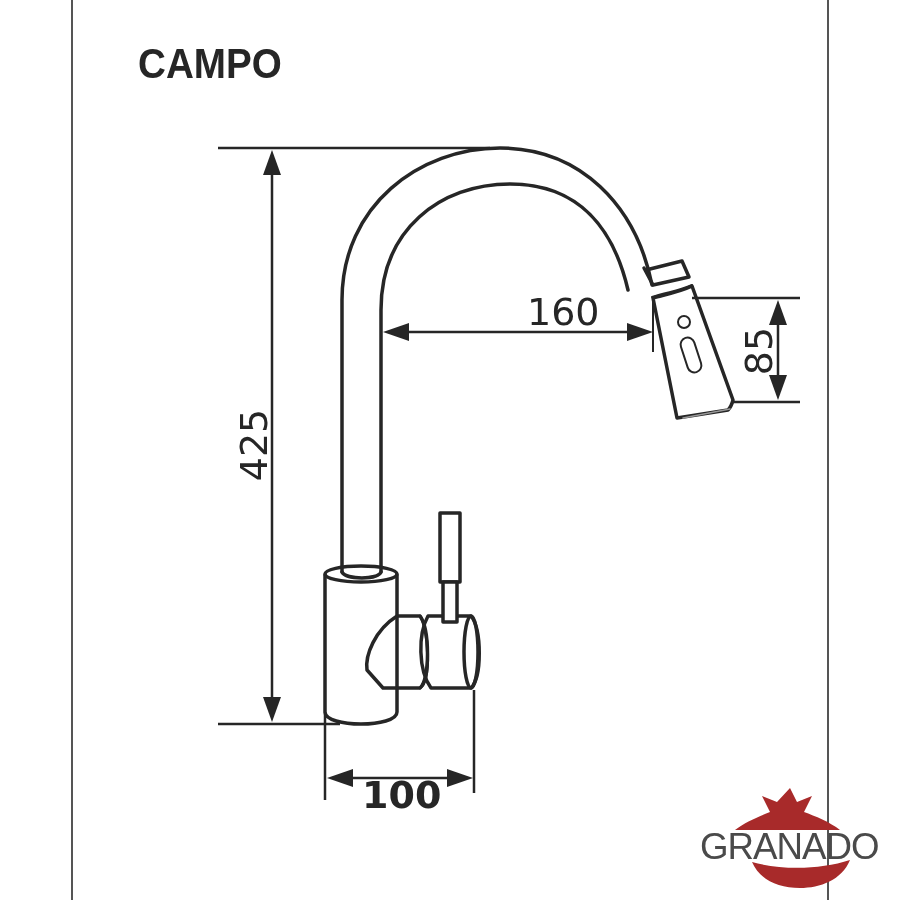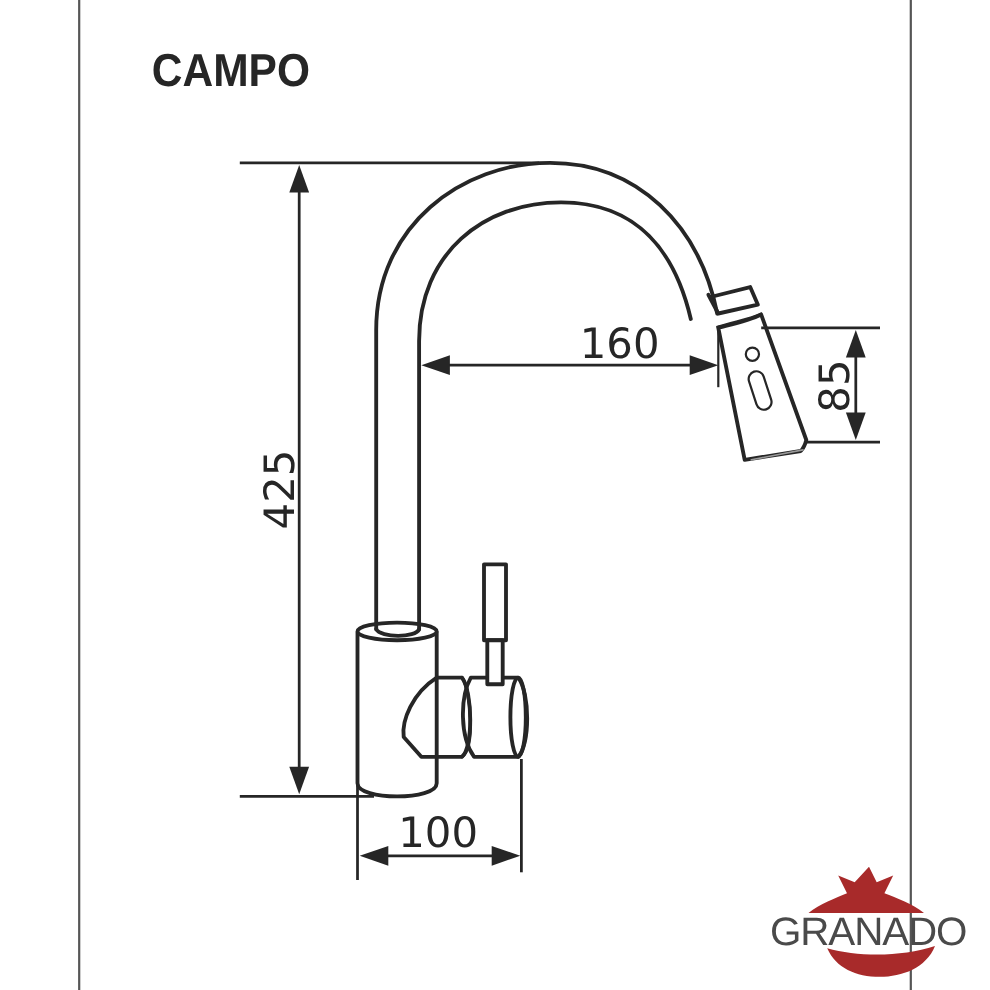--- a/index.html
+++ b/index.html
@@ -90,15 +90,15 @@
 </svg>
 
 <div class="title">CAMPO</div>
 
 <div class="dim-label" style="left:218px; top:426px; transform: rotate(-90deg); transform-origin: center;">425</div>
 
 <div class="dim-label" style="left:480px; top:293px;margin-left:47px;">160</div>
 
 <div class="dim-label" style="left:735px; top:332px; transform: rotate(-90deg); transform-origin: center;">85</div>
 
-<div class="dim-label" style="left:362px; top:738px;">100</div>
+<div class="dim-label" style="left:362px; top:776px;font-weight:bold;">100</div>
 
 <div class="logo-text">GRANADO</div>
 
 </body></html>

